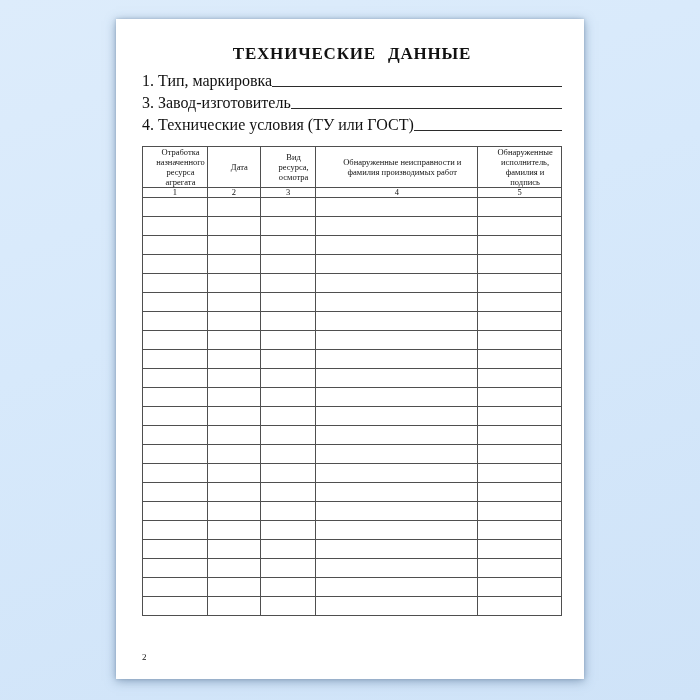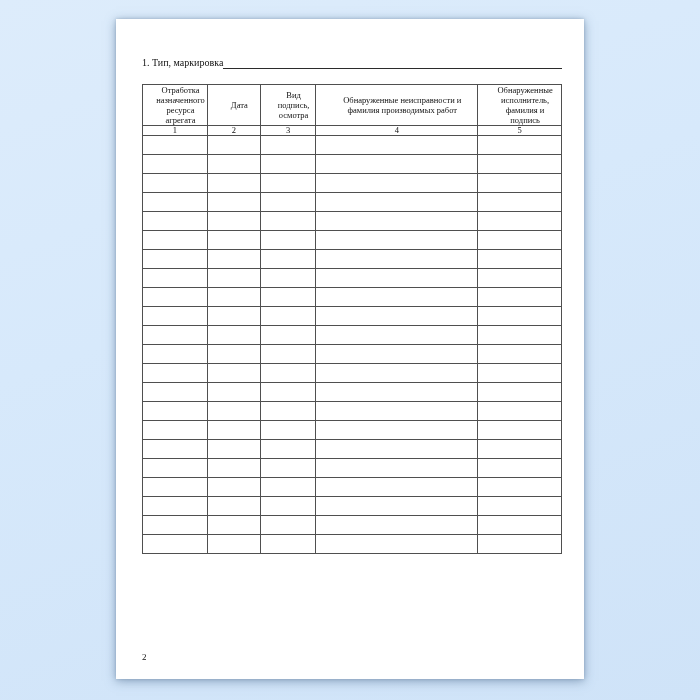--- a/index.html
+++ b/index.html
@@ -36,21 +36,21 @@
     line-height: 18px;
     white-space: nowrap;
   }
   .fields {
     margin-top: 2px;
   }
   .field {
     display: flex;
     align-items: flex-end;
     height: 22px;
-    font-size: 10px;
+    font-size: 16px;
   }
   .field-label {
     white-space: nowrap;
     line-height: 13px;
   }
   .field-line {
     flex: 1;
     border-bottom: 1px solid #2b2b2b;
     height: 12px;
   }
@@ -93,41 +93,50 @@
     top: 633px;
     font-size: 9px;
     line-height: 10px;
   }
 </style>
 </head>
 <body>
 
 <div class="paper">
 
+  <h1 class="doc-title">ТЕХНИЧЕСКИЕ ДАННЫЕ</h1>
 
   <div class="fields">
     <div class="field">
       <span class="field-label">1. Тип, маркировка</span>
+      <span class="field-line"></span>
+    </div>
+    <div class="field">
+      <span class="field-label">3. Завод-изготовитель</span>
+      <span class="field-line"></span>
+    </div>
+    <div class="field">
+      <span class="field-label">4. Технические условия (ТУ или ГОСТ)</span>
       <span class="field-line"></span>
     </div>
   </div>
 
   <table class="log-table">
     <colgroup>
       <col class="col-c1">
         <col class="col-c2">
         <col class="col-c3">
         <col class="col-c4">
         <col class="col-c5">
     </colgroup>
     <thead>
       <tr>
         <th>Отработка назначенного ресурса агрегата</th>
         <th>Дата</th>
-        <th>Вид подпись, осмотра</th>
+        <th>Вид ресурса, осмотра</th>
         <th>Обнаруженные неисправности и фамилия производимых работ</th>
         <th>Обнаруженные исполнитель, фамилия и подпись</th>
       </tr>
       <tr>
         <td class="colnum">1</td>
         <td class="colnum">2</td>
         <td class="colnum">3</td>
         <td class="colnum">4</td>
         <td class="colnum">5</td>
       </tr>

